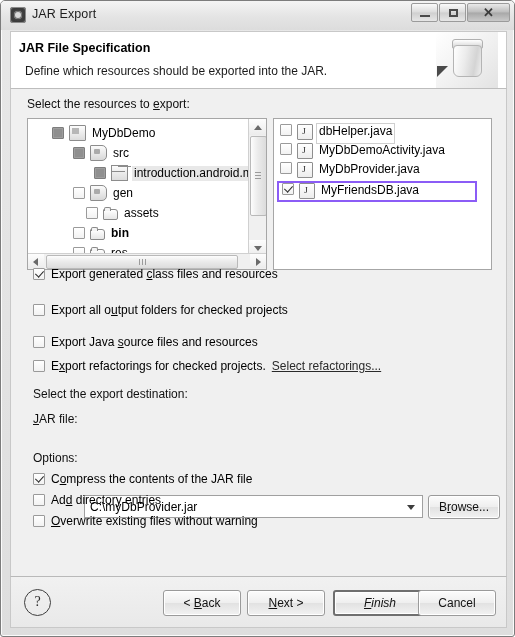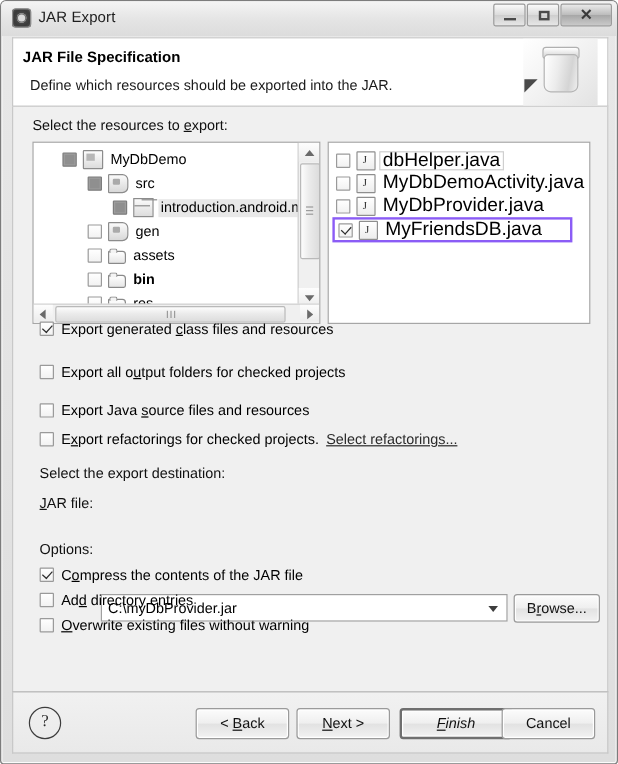--- a/index.html
+++ b/index.html
@@ -398,23 +398,22 @@
   
   .filelist {
     left: 262px; top: 29px;
     width: 219px; height: 152px;
   }
   .file-row {
     position: absolute;
     left: 6px;
     height: 19px;
     display: flex;
-    align-items: center;
     white-space: nowrap;
-    font-size: 16px;
+    font-size: 12px;
   }
   .file-row.focused .file-label {
     outline: 1px solid #cfcfcf;
   }
   .file-row.boxed {
     left: 3px;
     width: 200px;
     box-sizing: border-box;
     border: 2px solid #8b5cf6;
     padding-left: 3px;
@@ -583,21 +582,21 @@
           <div class="tree-row sel" style="top: 44px; left: 66px;">
             <span class="cb grey"></span>
             <span class="ticon ic-pkg"></span>
             <span class="node-label">introduction.android.my</span>
           </div>
           <div class="tree-row" style="top: 64px; left: 45px;">
             <span class="cb"></span>
             <span class="ticon ic-src"></span>
             <span class="node-label">gen</span>
           </div>
-          <div class="tree-row" style="top: 84px; left: 45px;">
+          <div class="tree-row" style="top: 84px; left: 58px;">
             <span class="cb"></span>
             <span class="ticon ic-folder"></span>
             <span class="node-label">assets</span>
           </div>
           <div class="tree-row" style="top: 104px; left: 45px; font-weight: bold;">
             <span class="cb"></span>
             <span class="ticon ic-folder"></span>
             <span class="node-label">bin</span>
           </div>
           <div class="tree-row" style="top: 124px; left: 45px;">

